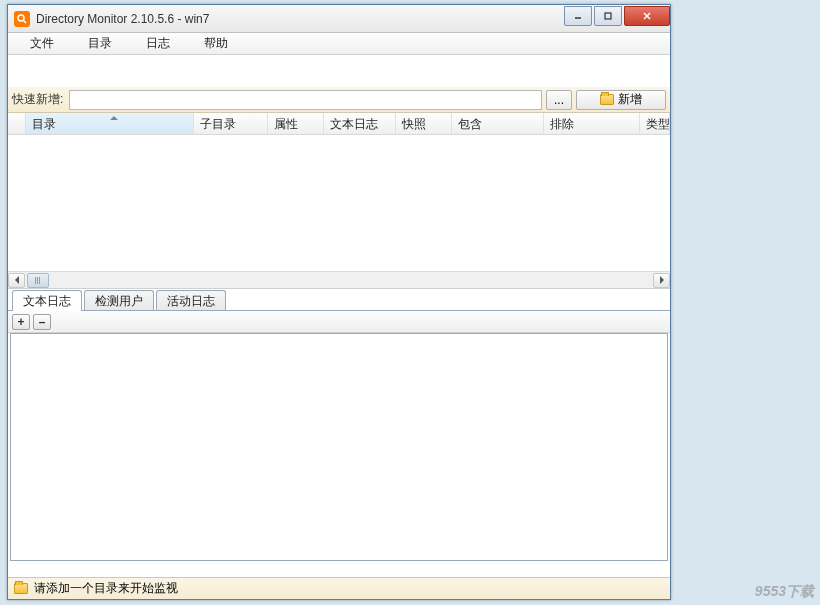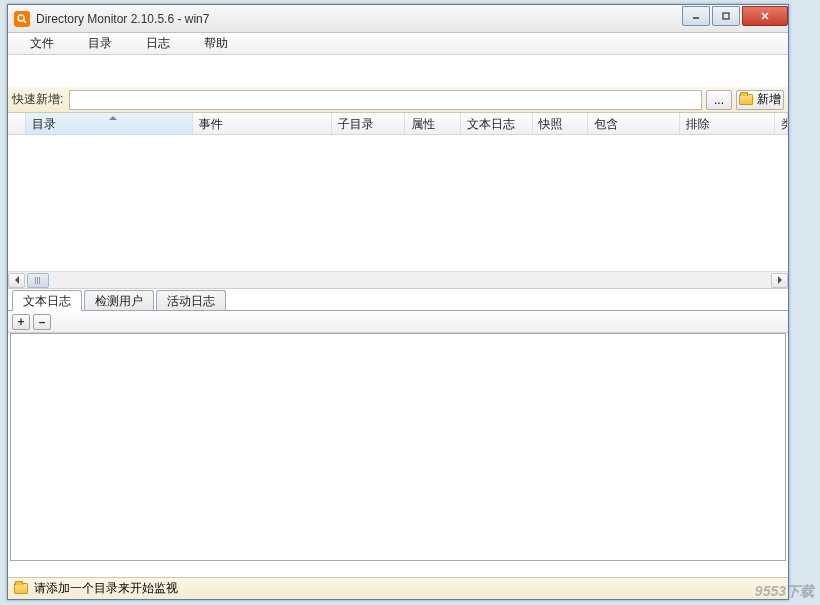--- a/index.html
+++ b/index.html
@@ -1,38 +1,38 @@
 <!DOCTYPE html>
 <html><head>
 <meta charset="utf-8">
 <style>
 * { box-sizing: border-box; margin: 0; padding: 0; font-family: "Microsoft YaHei", "SimSun", Tahoma, sans-serif; font-size: 12px; }
 body { background: #d8e6f0; width: 820px; height: 605px; overflow: hidden; position: relative; }
 
-.window { position: absolute; top: 4px; left: 7px; width: 782px; height: 596px; background: #fff; border: 1px solid #5a7ca0; box-shadow: 0 0 3px rgba(0,0,0,0.3); display: flex; flex-direction: column; }
+.window { position: absolute; top: 4px; left: 7px; width: 664px; height: 596px; background: #fff; border: 1px solid #5a7ca0; box-shadow: 0 0 3px rgba(0,0,0,0.3); display: flex; flex-direction: column; }
 
 
 .titlebar { height: 28px; background: linear-gradient(#f8f8f8,#e8e8e8); border-bottom: 1px solid #c0c0c0; display: flex; align-items: center; padding-left: 6px; }
 .titlebar .icon { width: 16px; height: 16px; background: #ff7a00; border-radius: 3px; margin-right: 6px; display: flex; align-items: center; justify-content: center; }
 .titlebar .icon svg { width: 10px; height: 10px; }
 .titlebar .title { flex: 1; color: #333; }
 .win-controls { display: flex; height: 20px; margin-top: -6px; margin-right: 0; }
 .win-btn { width: 28px; height: 20px; border: 1px solid #7a92ad; border-radius: 0 0 2px 2px; background: linear-gradient(#f0f4f9,#d4dde8); margin-left: 2px; display: flex; align-items: center; justify-content: center; cursor: default; }
 .win-btn.close { background: linear-gradient(#e9796a,#c8402d); border-color: #9a3020; width: 46px; }
 .win-btn svg { width: 10px; height: 10px; }
 
 
 .menubar { height: 22px; background: linear-gradient(#fdfdfd,#f0f0f0); border-bottom: 1px solid #d0d0d0; display: flex; align-items: center; padding: 0 6px; gap: 14px; }
 .menubar .menu-item { color: #222; cursor: default; padding: 2px 4px; margin-left: 12px; }
 
 
 .quickbar { height: 26px; background: linear-gradient(#fbf5e6,#f6ecd3); border-bottom: 1px solid #d0c8af; display: flex; align-items: center; padding: 0 4px; gap: 4px; margin-top: 32px; }
 .quickbar .label { color: #333; margin-right: 2px; }
 .quickbar input { flex: 1; height: 20px; border: 1px solid #b8b8b8; background: #fff; padding: 0 4px; }
-.qbtn { height: 20px; border: 1px solid #b0b0b0; background: linear-gradient(#fdfdfd,#e8e8e8); border-radius: 2px; display: flex; align-items: center; justify-content: center; cursor: default; padding: 0 2px; gap: 4px; }
+.qbtn { height: 20px; border: 1px solid #b0b0b0; background: linear-gradient(#fdfdfd,#e8e8e8); border-radius: 2px; display: flex; align-items: center; justify-content: center; cursor: default; padding: 0 23px; gap: 4px; }
 .qbtn.browse { width: 26px; padding: 0; }
 .qbtn .folder-ico { width: 14px; height: 11px; background: linear-gradient(#ffe08a,#f5c23a); border: 1px solid #c89a1e; border-radius: 1px; position: relative; }
 .qbtn .folder-ico::before { content:""; position:absolute; top:-3px; left:0; width:6px; height:3px; background:#f5c23a; border:1px solid #c89a1e; border-bottom:none; border-radius:1px 1px 0 0; }
 
 
 .table-area { border-bottom: 1px solid #d0d0d0; height: 176px; display: flex; flex-direction: column; }
 .thead { height: 22px; background: linear-gradient(#fdfdfd,#efefef); border-bottom: 1px solid #d8d8d8; display: flex; }
 .th { border-right: 1px solid #e0e0e0; padding: 3px 6px; color: #222; white-space: nowrap; overflow: hidden; }
 .th.sorted { background: linear-gradient(#e8f3fb,#d6e9f7); position: relative; }
 .th.sorted::after { content:""; position:absolute; top:3px; left:50%; width:0; height:0; border-left:4px solid transparent; border-right:4px solid transparent; border-bottom:4px solid #6b8aa8; }
@@ -115,21 +115,20 @@
     <div class="qbtn">
       <span class="folder-ico"></span>
       <span>新增</span>
     </div>
   </div>
 
   <div class="table-area">
     <div class="thead">
       <div class="row-selector"></div>
       <div class="th sorted" style="width:168px">目录</div>
-      <div class="th" style="width:140px">事件</div>
       <div class="th" style="width:74px">子目录</div>
       <div class="th" style="width:56px">属性</div>
       <div class="th" style="width:72px">文本日志</div>
       <div class="th" style="width:56px">快照</div>
       <div class="th" style="width:92px">包含</div>
       <div class="th" style="width:96px">排除</div>
       <div class="th" style="flex:1">类型</div>
     </div>
     <div class="tbody"></div>
     <div class="hscroll">

